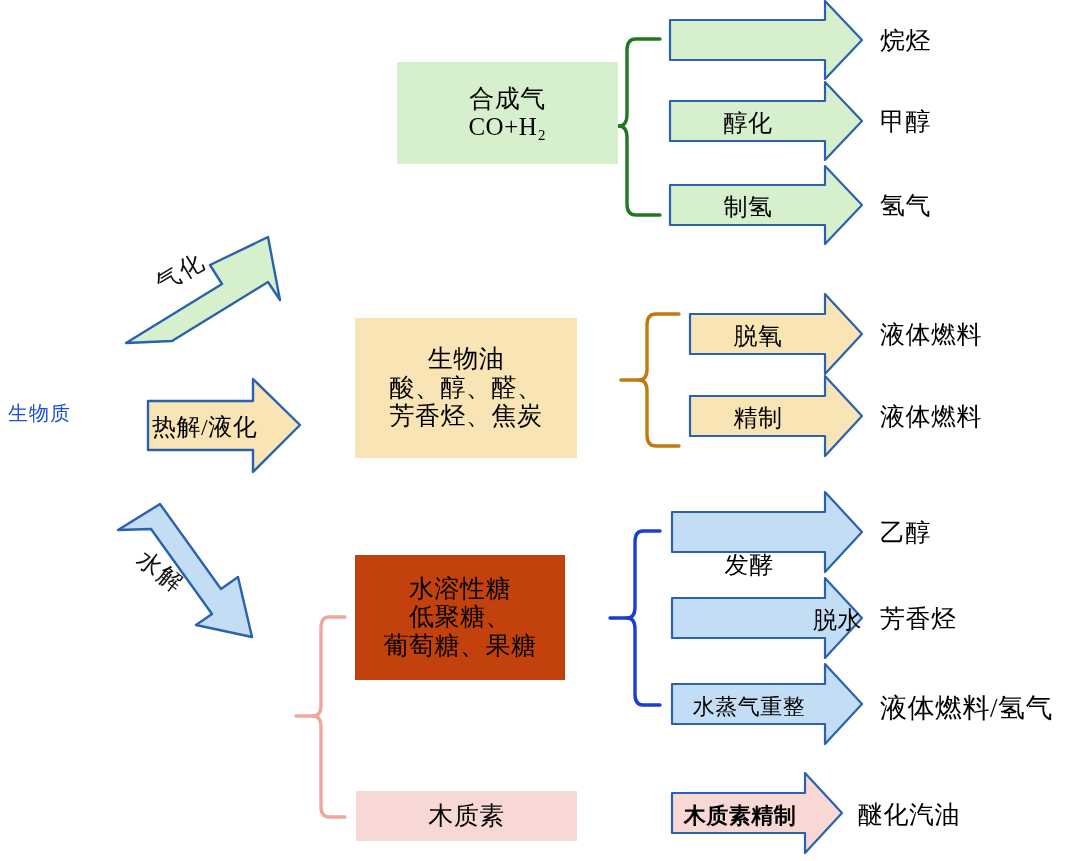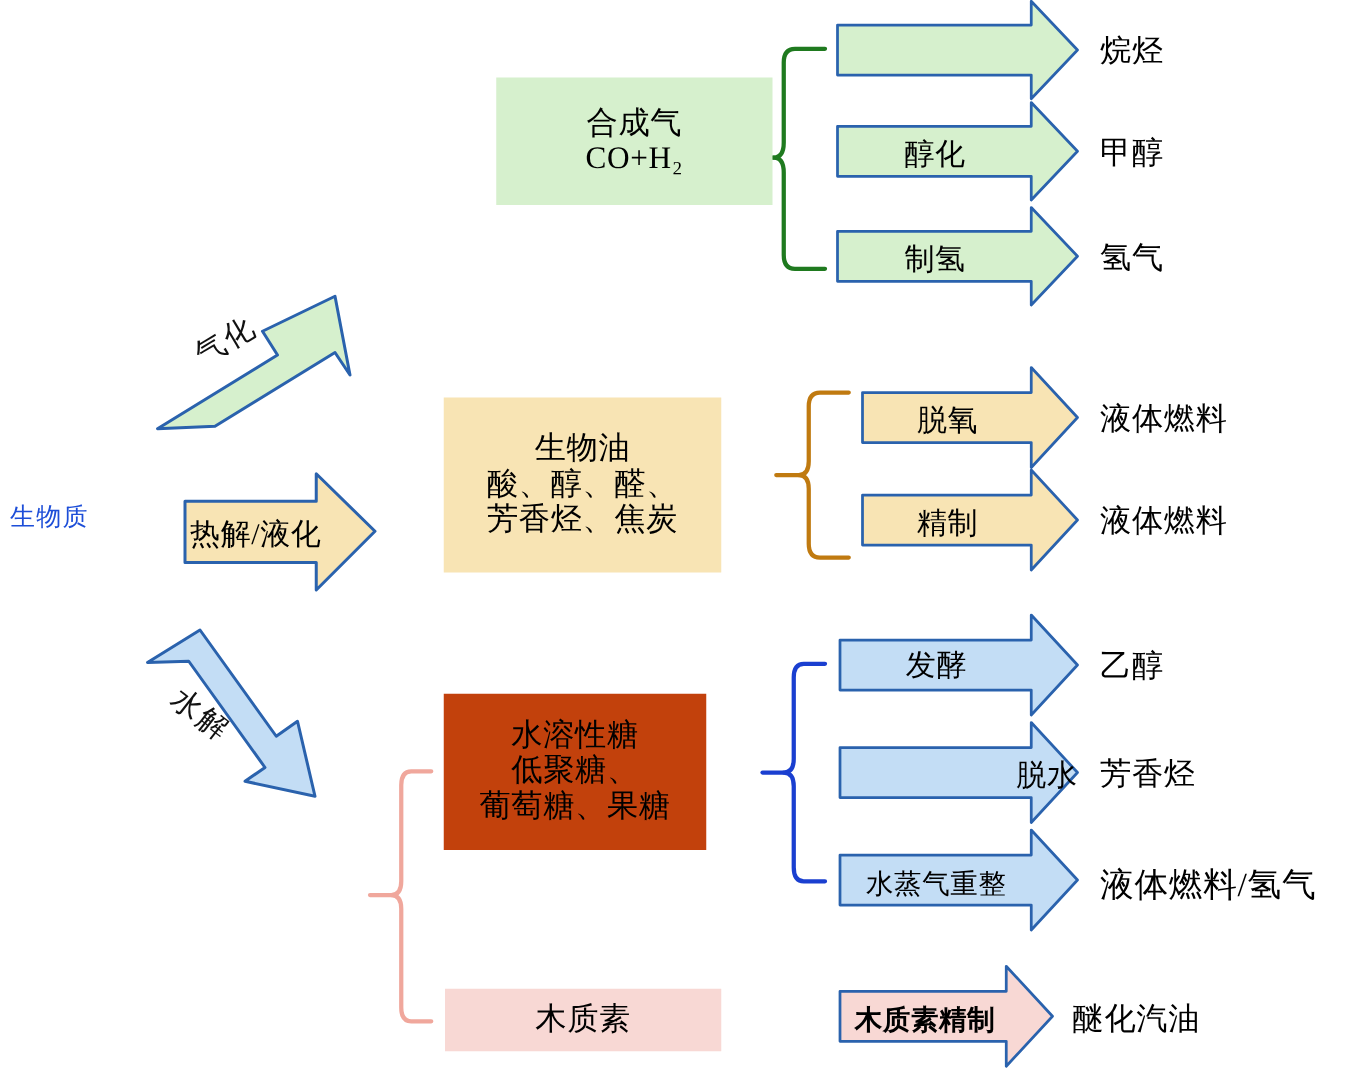--- a/index.html
+++ b/index.html
@@ -205,21 +205,21 @@
   <div class="arrow-text" style="left:152px; top:411px; width:100px;">热解/液化</div>
 
   <div class="diag-text" id="text-hydrolyze">水解</div>
 
   <div class="arrow-text" style="left:672px; top:107px; width:152px;">醇化</div>
   <div class="arrow-text" style="left:672px; top:191px; width:152px;">制氢</div>
 
   <div class="arrow-text" style="left:692px; top:320px; width:132px;">脱氧</div>
   <div class="arrow-text" style="left:692px; top:402px; width:132px;">精制</div>
 
-  <div class="arrow-text" style="left:674px; top:516px; width:150px;">发酵</div>
+  <div class="arrow-text" style="left:674px; top:549px; width:150px;">发酵</div>
   <div class="arrow-text" style="left:712px; top:604px; width:150px;text-align:right;">脱水</div>
   <div class="arrow-text small" style="left:674px; top:692px; width:150px;">水蒸气重整</div>
 
   <div class="arrow-text small" style="left:674px; top:801px; width:132px;font-weight:bold;">木质素精制</div>
 
   <div class="out-label" style="left:880px; top:24px;text-align:right;">烷烃</div>
   <div class="out-label" style="left:880px; top:105px;">甲醇</div>
   <div class="out-label" style="left:880px; top:189px;">氢气</div>
 
   <div class="out-label" style="left:880px; top:318px;">液体燃料</div>

